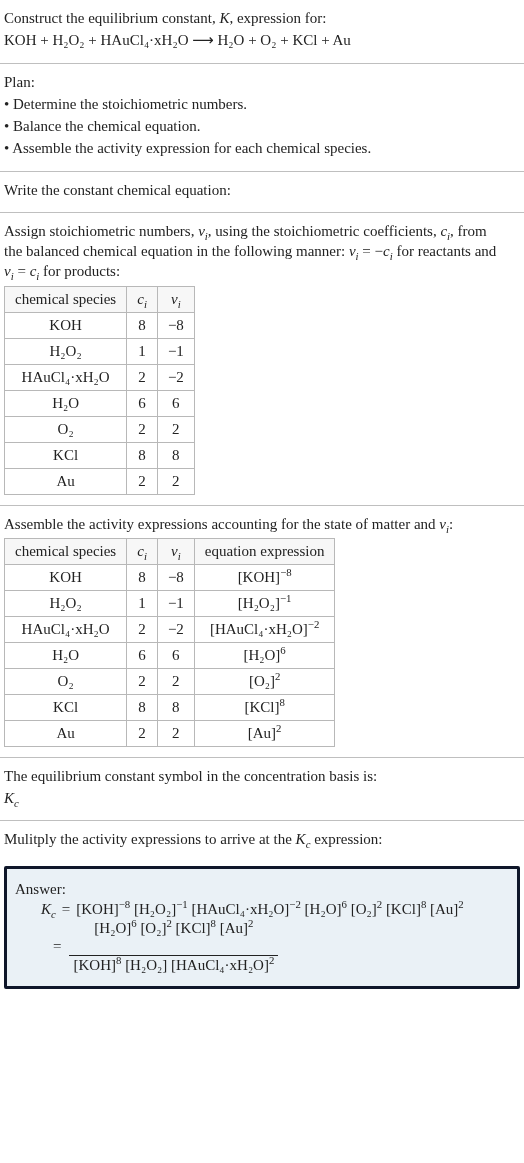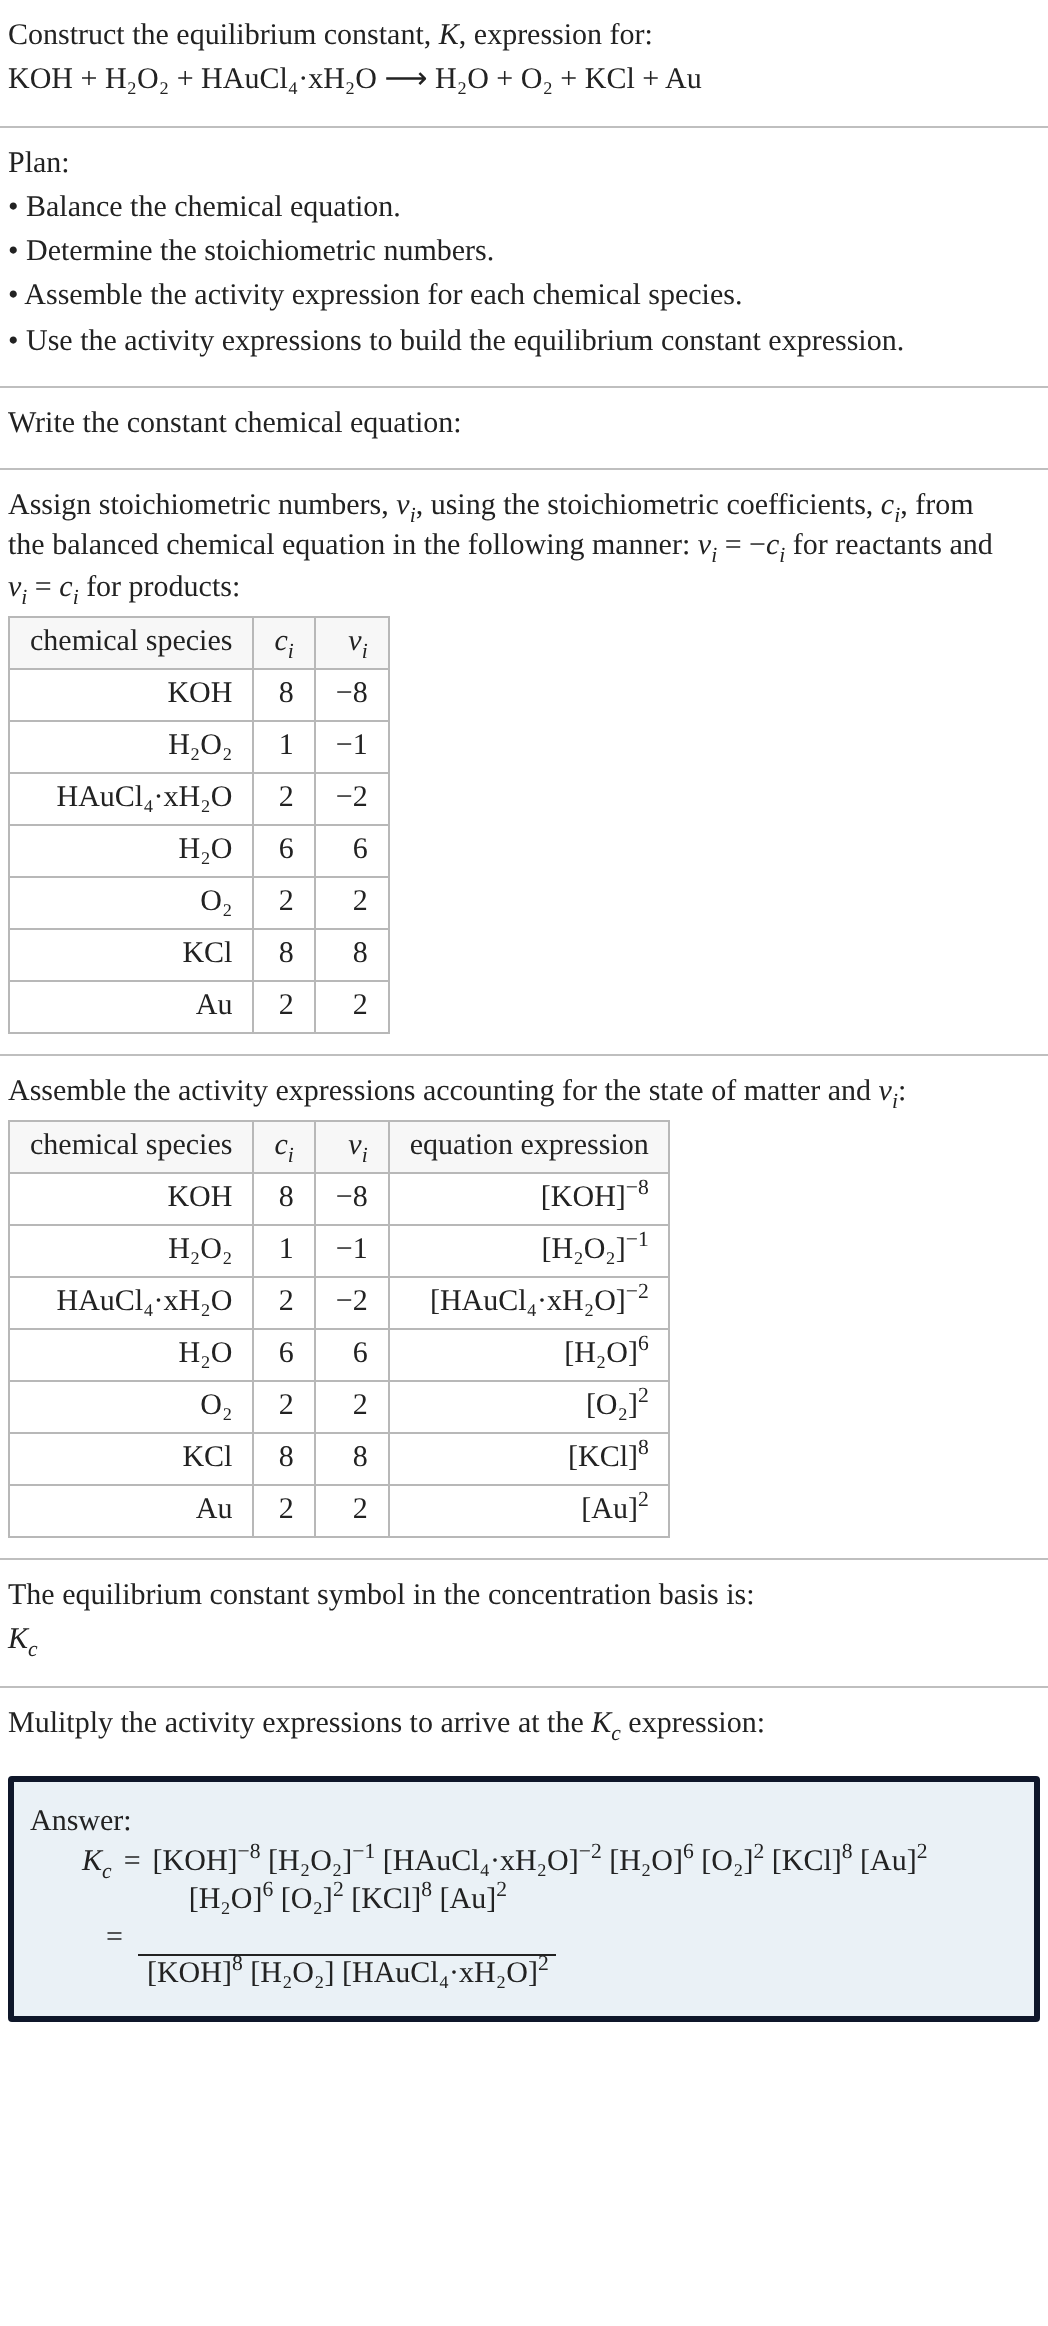--- a/index.html
+++ b/index.html
@@ -39,21 +39,21 @@
     vertical-align: super;
     line-height: 0;
   }
   table.data {
     border-collapse: collapse;
     margin-top: 4px;
   }
   table.data th, table.data td {
     border: 1px solid #b8b8b8;
     padding: 4px 10px;
-    text-align: right;
+    text-align: center;
     font-weight: normal;
     white-space: nowrap;
   }
   table.data th {
     background: #f7f7f7;
   }
   .center-col {
     text-align: right;
   }
   .frac {
@@ -87,24 +87,23 @@
 
 <div class="section">
   <div class="line">
     Construct the equilibrium constant, <i>K</i>, expression for:
   </div>
   <div class="line">KOH + H₂O₂ + HAuCl₄·xH₂O ⟶ H₂O + O₂ + KCl + Au</div>
 </div>
 
 <div class="section">
   <div class="line">Plan:</div>
+  <div class="line">• Determine the stoichiometric numbers.</div>
   <div class="line">• Balance the chemical equation.</div>
-  <div class="line">• Determine the stoichiometric numbers.</div>
   <div class="line">• Assemble the activity expression for each chemical species.</div>
-  <div class="line">• Use the activity expressions to build the equilibrium constant expression.</div>
 </div>
 
 <div class="section">
   <div class="line">Write the constant chemical equation:</div>
 </div>
 
 <div class="section">
   <div class="line">
     Assign stoichiometric numbers, <i>ν<span class="sub">i</span></i>, using the stoichiometric coefficients, <i>c<span class="sub">i</span></i>, from the balanced chemical equation in the following manner: <i>ν<span class="sub">i</span></i> = −<i>c<span class="sub">i</span></i> for reactants and <i>ν<span class="sub">i</span></i> = <i>c<span class="sub">i</span></i> for products:
   </div>

